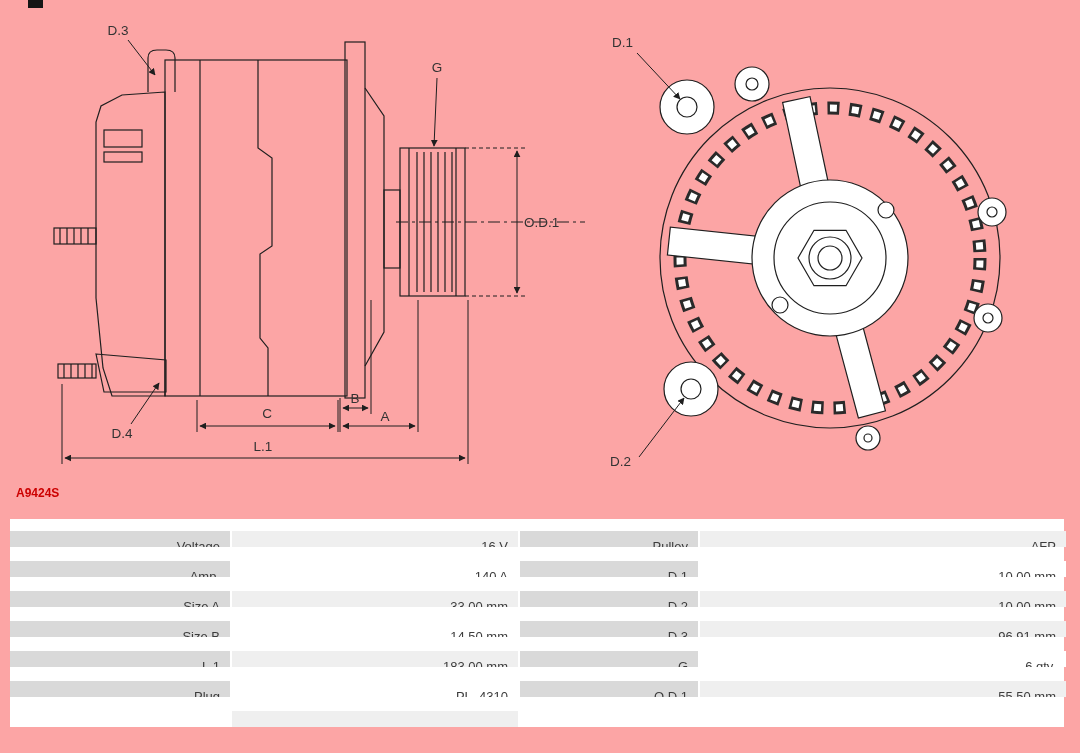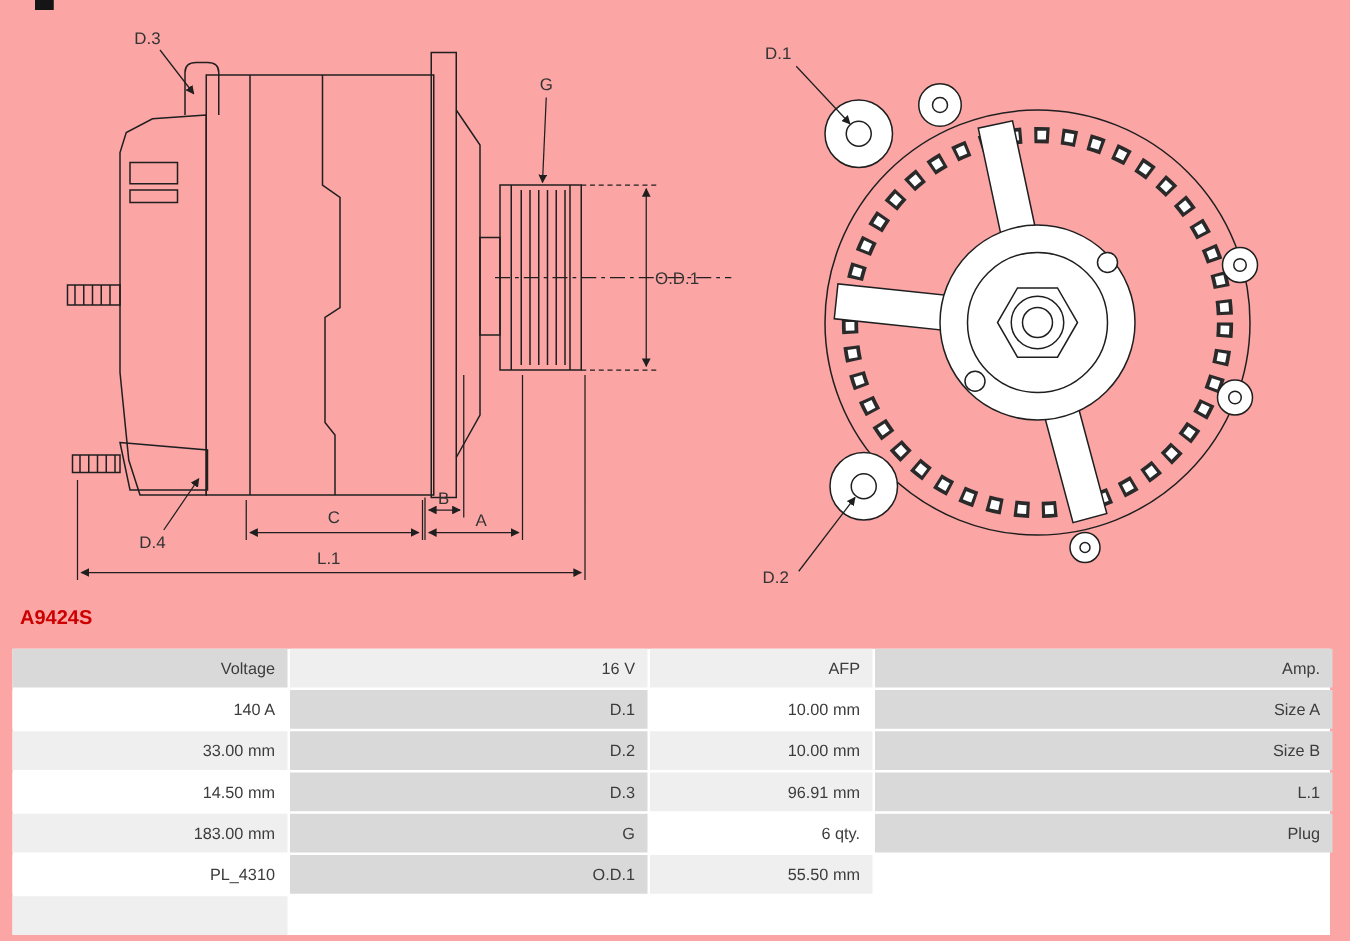--- a/index.html
+++ b/index.html
@@ -5,26 +5,26 @@
   html,body{margin:0;padding:0;background:#fff;}
   .page{position:relative;width:1080px;height:753px;background:#fca5a5;overflow:hidden;
         font-family:"Liberation Sans",sans-serif;}
   .corner-mark{position:absolute;left:28px;top:0;width:15px;height:8px;background:#151515;}
   .drawing{position:absolute;left:0;top:0;}
   .drawing .ln{stroke:#1f1f1f;fill:none;stroke-width:1.2;}
   .drawing .wh{stroke:#1f1f1f;fill:#fff;stroke-width:1.2;}
   .drawing .dim{stroke:#1f1f1f;fill:none;stroke-width:1;}
   .drawing .dash{stroke-dasharray:4 3;}
   .drawing text{font-family:"Liberation Sans",sans-serif;font-size:13.5px;fill:#333;}
-  .part-number{position:absolute;left:16px;top:486px;font-size:16px;font-weight:bold;
+  .part-number{position:absolute;left:16px;top:486px;font-size:12px;font-weight:bold;
                color:var(--accent_red,#cc0000);}
   .spec-table{position:absolute;left:10px;top:519px;width:1054px;display:grid;
               grid-template-columns:220px 286px 178px 366px;gap:2px;background:#fff;}
-  .cell{height:31px;line-height:31px;font-size:13px;color:#3c3c3c;padding:0 10px;
-        box-sizing:border-box;text-align:right;white-space:nowrap;overflow:hidden;}
+  .cell{height:16px;line-height:31px;font-size:13px;color:#3c3c3c;padding:0 10px;
+        box-sizing:border-box;text-align:right;white-space:nowrap;overflow:hidden;margin-top:12px;}
   .cell.label{background:var(--table_label_bg,#d9d9d9);}
   .cell.value{background:#fff;}
   .cell.value.shade{background:var(--table_shade_bg,#efefef);}
   .cell:empty{background:transparent;}
 </style>
 </head>
 <body>
 
 <div class="page">
 
@@ -130,20 +130,21 @@
       <text x="612" y="47" text-anchor="start">D.1</text>
       <text x="610" y="466" text-anchor="start">D.2</text>
     </g>
   </svg>
 
   <div class="part-number">A9424S</div>
 
   <div class="spec-table">
     <div class="cell label">Voltage</div>
     <div class="cell value shade">16 V</div>
+    <div class="cell label">Pulley</div>
     <div class="cell value shade">AFP</div>
 
     <div class="cell label">Amp.</div>
     <div class="cell value">140 A</div>
     <div class="cell label">D.1</div>
     <div class="cell value">10.00 mm</div>
 
     <div class="cell label">Size A</div>
     <div class="cell value shade">33.00 mm</div>
     <div class="cell label">D.2</div>

